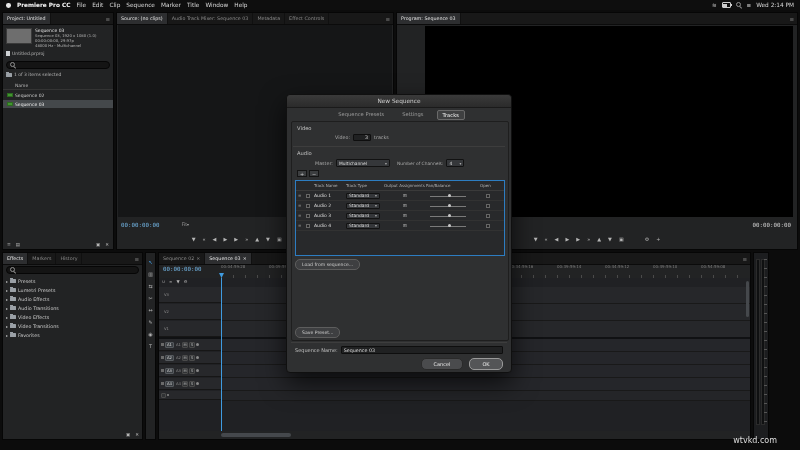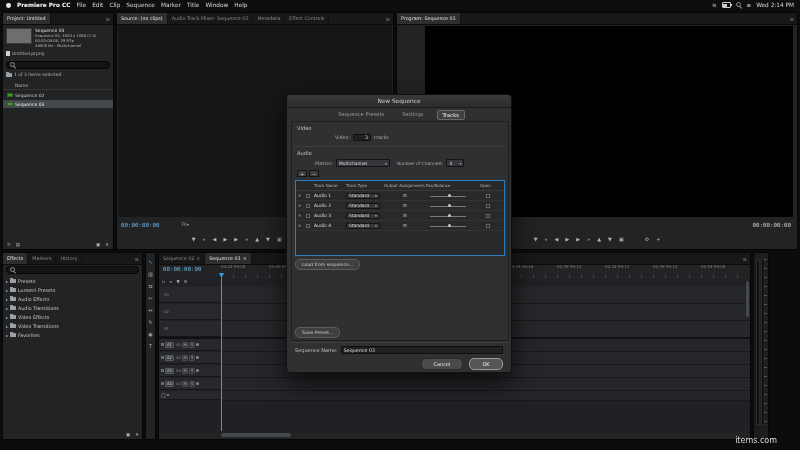--- a/index.html
+++ b/index.html
@@ -534,13 +534,13 @@
   <div class="row" style="position:absolute;left:8px;top:251px;right:8px;gap:3px">
     <span class="dsub" style="font-size:5px;color:#c0c0c0">Sequence Name:</span>
     <span class="dfield" style="flex:1;height:8px">Sequence 03</span>
   </div>
   <div style="position:absolute;right:8px;top:263px;display:flex;gap:6px">
     <span class="dlgbtn" style="width:40px">Cancel</span>
     <span class="dlgbtn def" style="width:32px">OK</span>
   </div>
 </div>
 
-<div id="watermark">items.com</div>
+<div id="watermark">wtvkd.com</div>
 
 </body></html>

